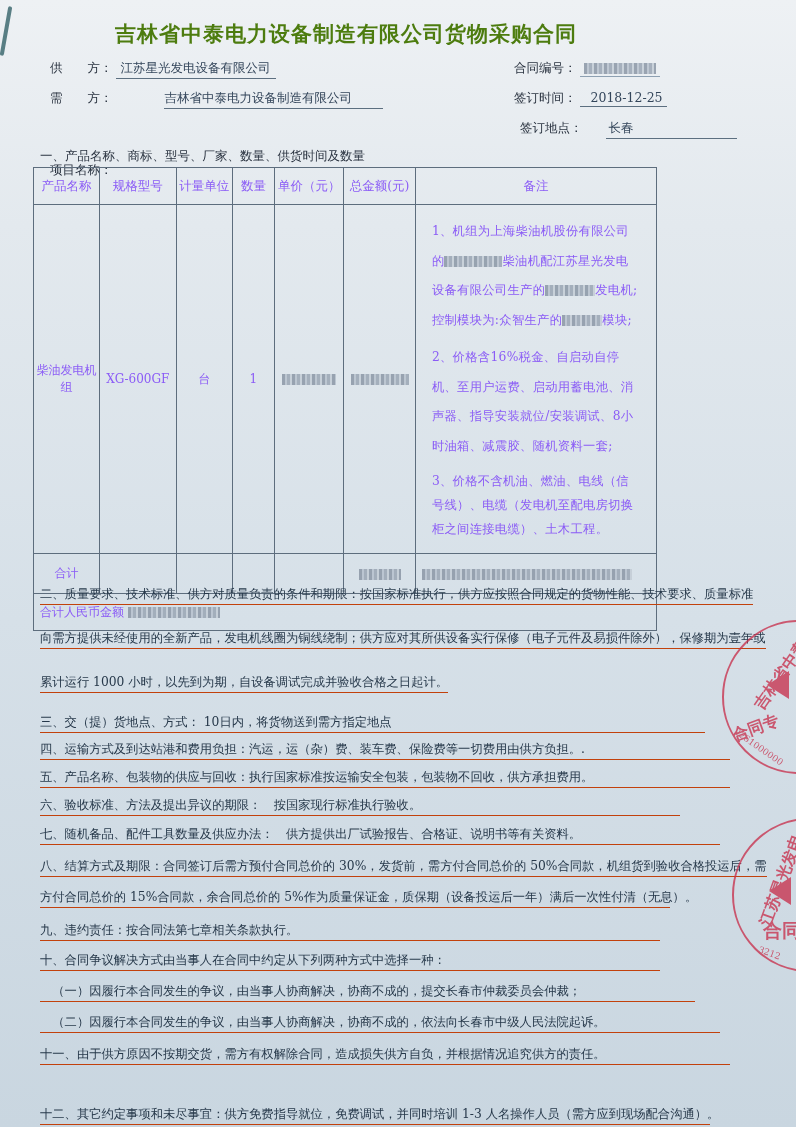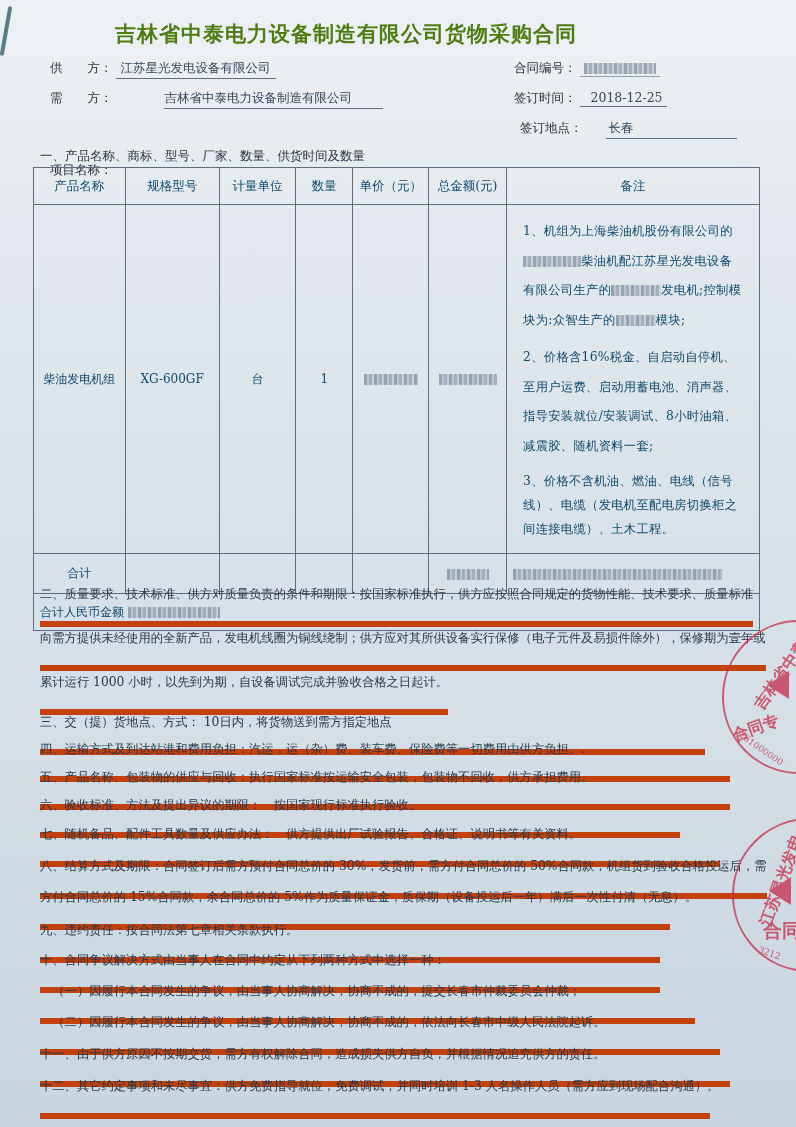--- a/index.html
+++ b/index.html
@@ -19,34 +19,34 @@
   }
   .hdr { position: absolute; font-size: 12.5px; color: #2a3340; white-space: nowrap; }
   .hdr .ul { display: inline-block; border-bottom: 1px solid #5c6f80; padding: 0 4px 1px; color: #33455a; }
   .blur {
     display: inline-block; height: 11px; vertical-align: middle;
     background: repeating-linear-gradient(90deg, #8b97a6 0 3px, #b7c1cd 3px 5px, #9aa6b4 5px 8px, #c4cdd6 8px 10px);
     filter: blur(0.6px); opacity: .85;
   }
   .section1 { position: absolute; left: 40px; top: 148px; font-size: 12.5px; color: #2a3340; }
   table.goods {
-    position: absolute; left: 33px; top: 167px; width: 727px;
-    border-collapse: collapse; font-size: 12px; color: #0c4a6e;
+    position: absolute; left: 33px; top: 167px; width: 624px;
+    border-collapse: collapse; font-size: 12px; color: #8b5cf6;
   }
   table.goods td, table.goods th {
     border: 1px solid #5d6d7d; text-align: center; vertical-align: middle; font-weight: normal; padding: 0;
   }
   table.goods th { height: 36px; font-size: 12.5px; }
   .remark { text-align: left !important; padding: 4px 8px !important; line-height: 29.5px; font-size: 12.3px; letter-spacing: .3px; }
   .remark p { margin: 8px; }
   .rmb-row td { text-align: left !important; padding-left: 6px !important; height: 36px; }
   .clauses { position: absolute; left: 40px; top: 586px; width: 730px; font-size: 12.3px; color: #26384a; }
   .cl {
     position: absolute; left: 0; white-space: nowrap;
-    border-bottom: 6px solid #c2410c; padding-bottom: 18px;
+    border-bottom: 1px solid #c2410c; padding-bottom: 1px;
   }
   .stamp {
     position: absolute; border: 2.5px solid #c8324e; border-radius: 50%;
     color: #c8324e; opacity: .78;
   }
   .stamp .st-text { position: absolute; font-size: 16px; font-weight: bold; white-space: nowrap; }
   .stamp .st-star {
     position: absolute; width: 0; height: 0;
     border-left: 14px solid transparent; border-right: 14px solid transparent;
     border-bottom: 22px solid #c8324e;
@@ -148,21 +148,21 @@
   <div class="cl" style="top:183px; width:690px;">五、产品名称、包装物的供应与回收：执行国家标准按运输安全包装，包装物不回收，供方承担费用。</div>
   <div class="cl" style="top:211px; width:640px;">六、验收标准、方法及提出异议的期限：　按国家现行标准执行验收。</div>
   <div class="cl" style="top:240px; width:680px;">七、随机备品、配件工具数量及供应办法：　供方提供出厂试验报告、合格证、说明书等有关资料。</div>
   <div class="cl" style="top:272px;">八、结算方式及期限：合同签订后需方预付合同总价的 30%，发货前，需方付合同总价的 50%合同款，机组货到验收合格投运后，需</div>
   <div class="cl" style="top:303px; width:630px;">方付合同总价的 15%合同款，余合同总价的 5%作为质量保证金，质保期（设备投运后一年）满后一次性付清（无息）。</div>
   <div class="cl" style="top:336px; width:620px;">九、违约责任：按合同法第七章相关条款执行。</div>
   <div class="cl" style="top:366px; width:620px;">十、合同争议解决方式由当事人在合同中约定从下列两种方式中选择一种：</div>
   <div class="cl" style="top:397px; width:655px;">　（一）因履行本合同发生的争议，由当事人协商解决，协商不成的，提交长春市仲裁委员会仲裁；</div>
   <div class="cl" style="top:428px; width:680px;font-family:Liberation Serif, serif;">　（二）因履行本合同发生的争议，由当事人协商解决，协商不成的，依法向长春市中级人民法院起诉。</div>
   <div class="cl" style="top:460px; width:690px;">十一、由于供方原因不按期交货，需方有权解除合同，造成损失供方自负，并根据情况追究供方的责任。</div>
-  <div class="cl" style="top:492px; width:670px;">十二、其它约定事项和未尽事宜：供方免费指导就位，免费调试，并同时培训 1-3 人名操作人员（需方应到现场配合沟通）。</div>
+  <div class="cl" style="top:520px; width:670px;">十二、其它约定事项和未尽事宜：供方免费指导就位，免费调试，并同时培训 1-3 人名操作人员（需方应到现场配合沟通）。</div>
 </div>
 
 <div class="stamp" style="left:722px; top:620px; width:150px; height:150px;">
   <span class="st-text" style="left:14px; top:36px; transform:rotate(-55deg);">吉林省中泰电</span>
   <span class="st-star" style="left:40px; top:52px; transform:rotate(-90deg);"></span>
   <span class="st-text" style="left:8px; top:96px; transform:rotate(-20deg);">合同专</span>
   <span class="st-code" style="left:6px; top:120px; transform:rotate(35deg);">2261000000</span>
 </div>
 <div class="stamp" style="left:732px; top:818px; width:150px; height:150px;">
   <span class="st-text" style="left:0px; top:50px; transform:rotate(-70deg);">江苏星光发电</span>

